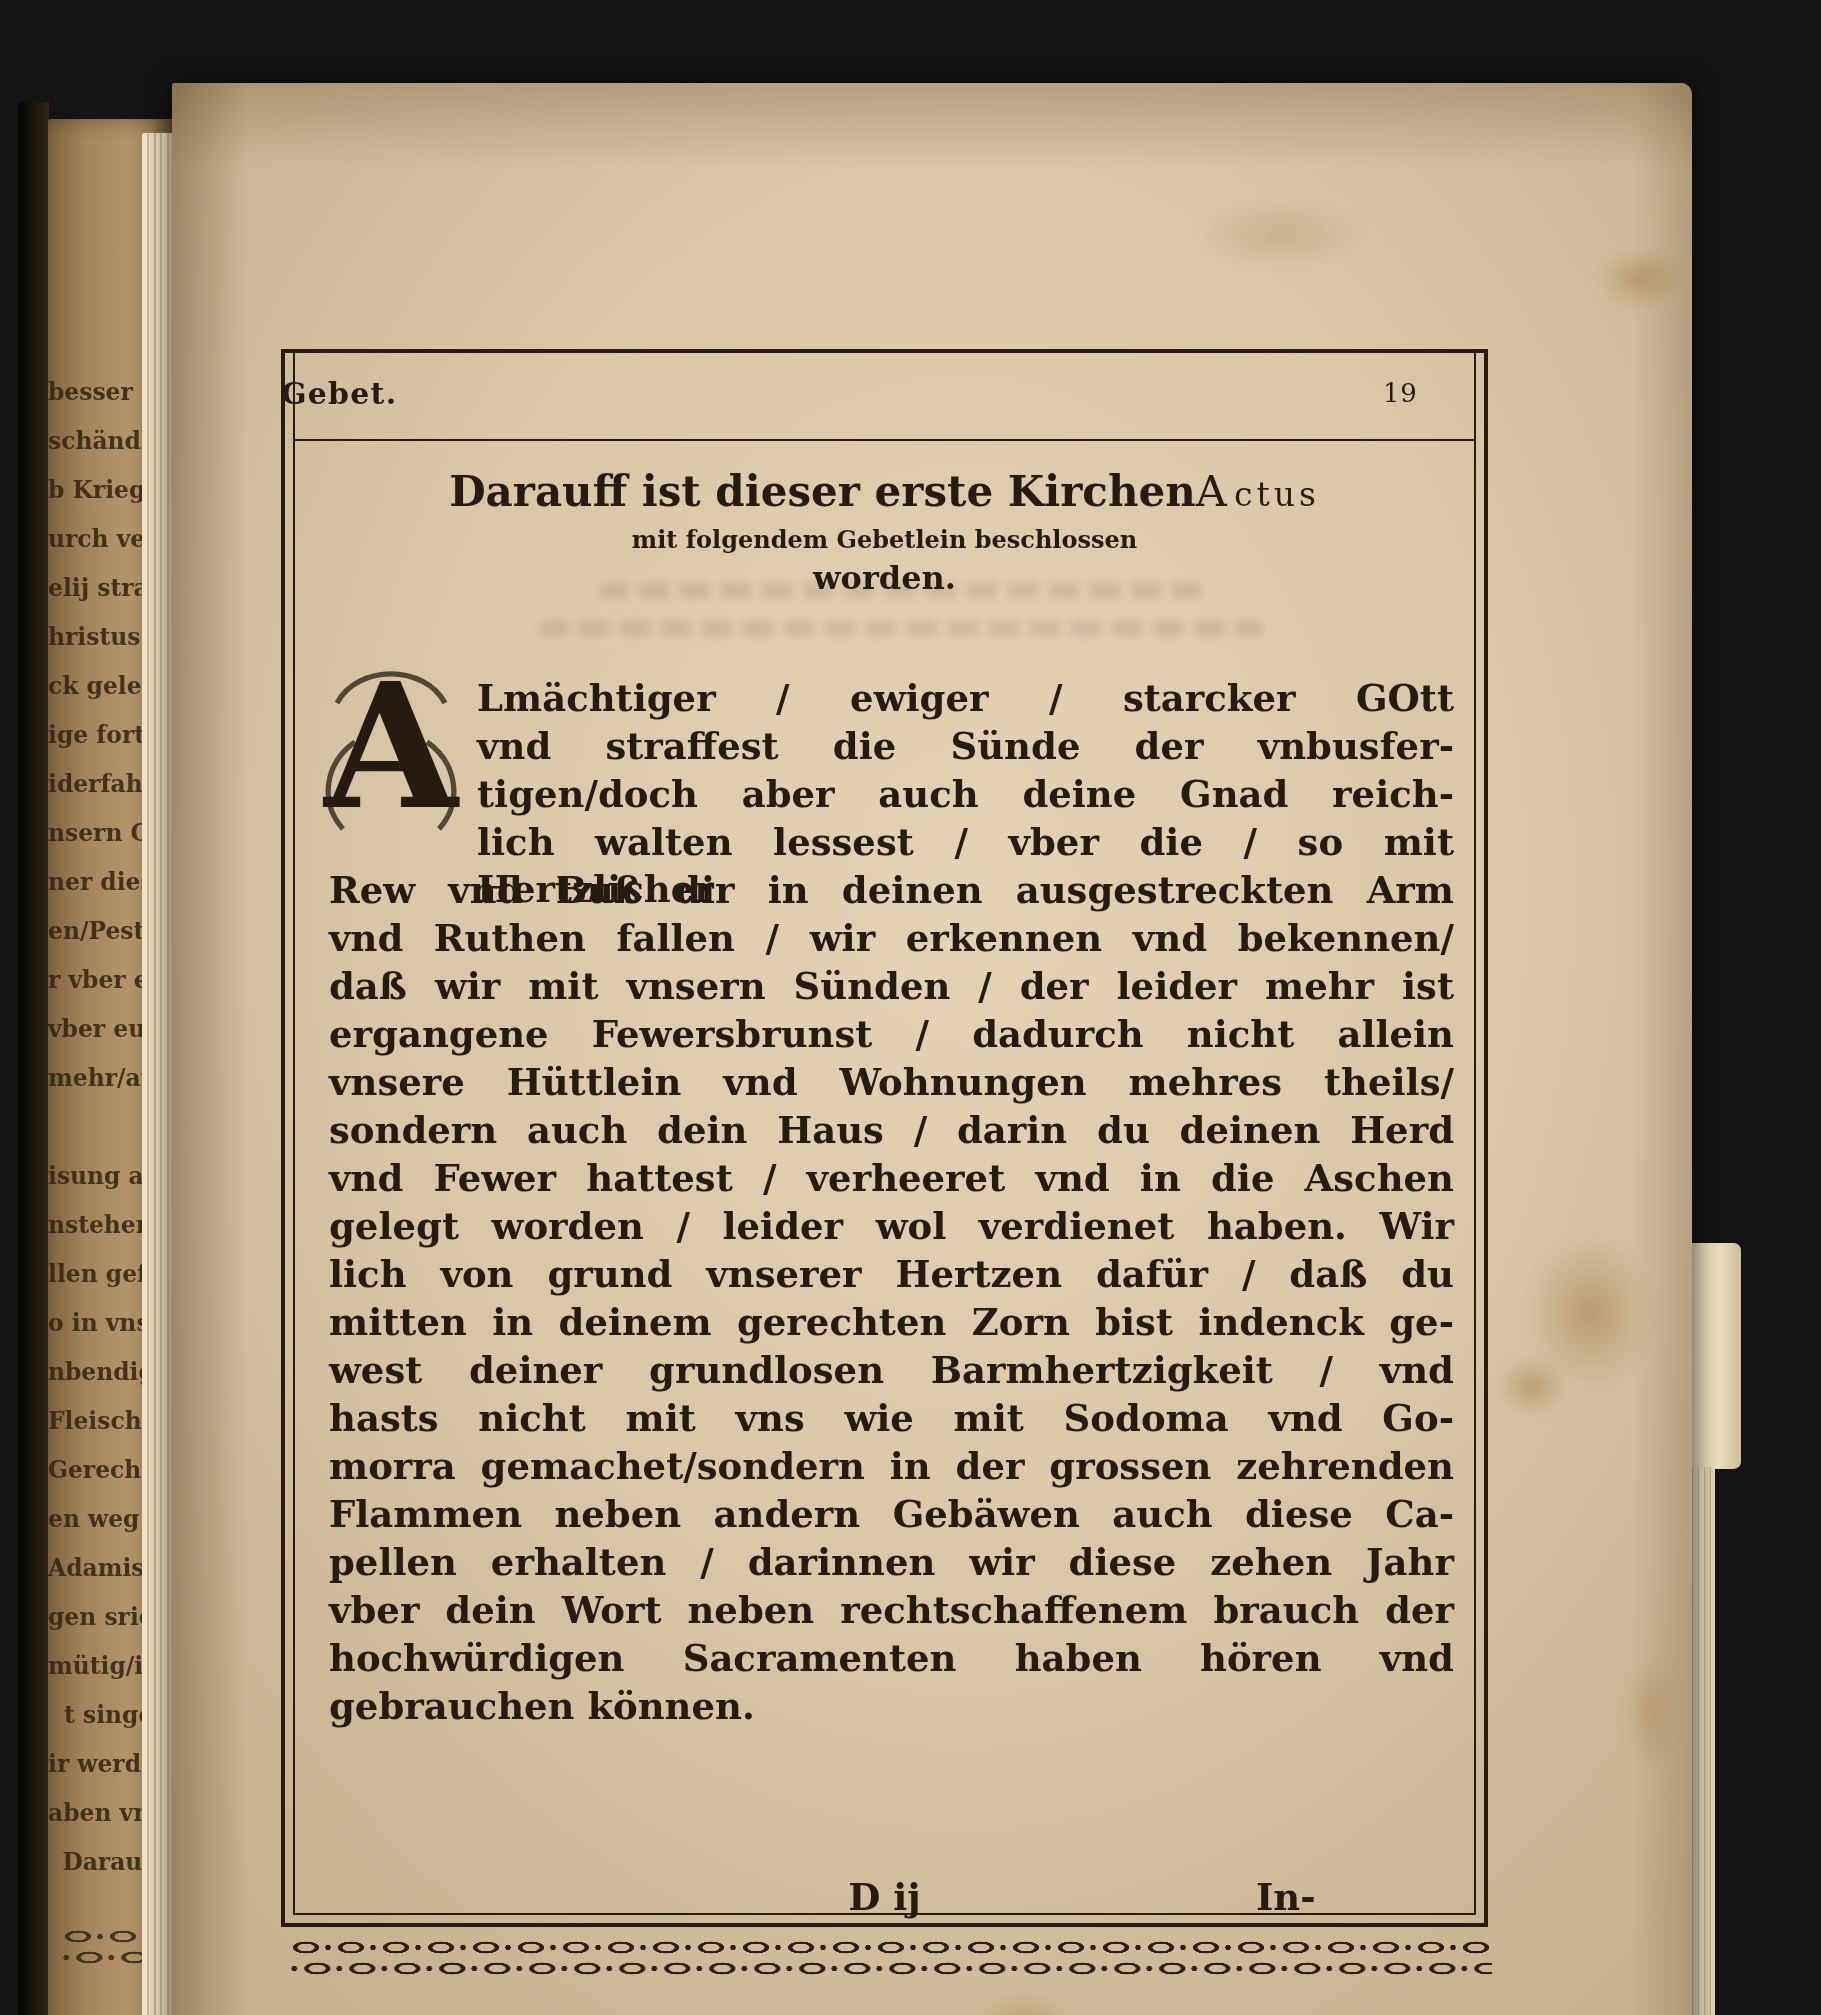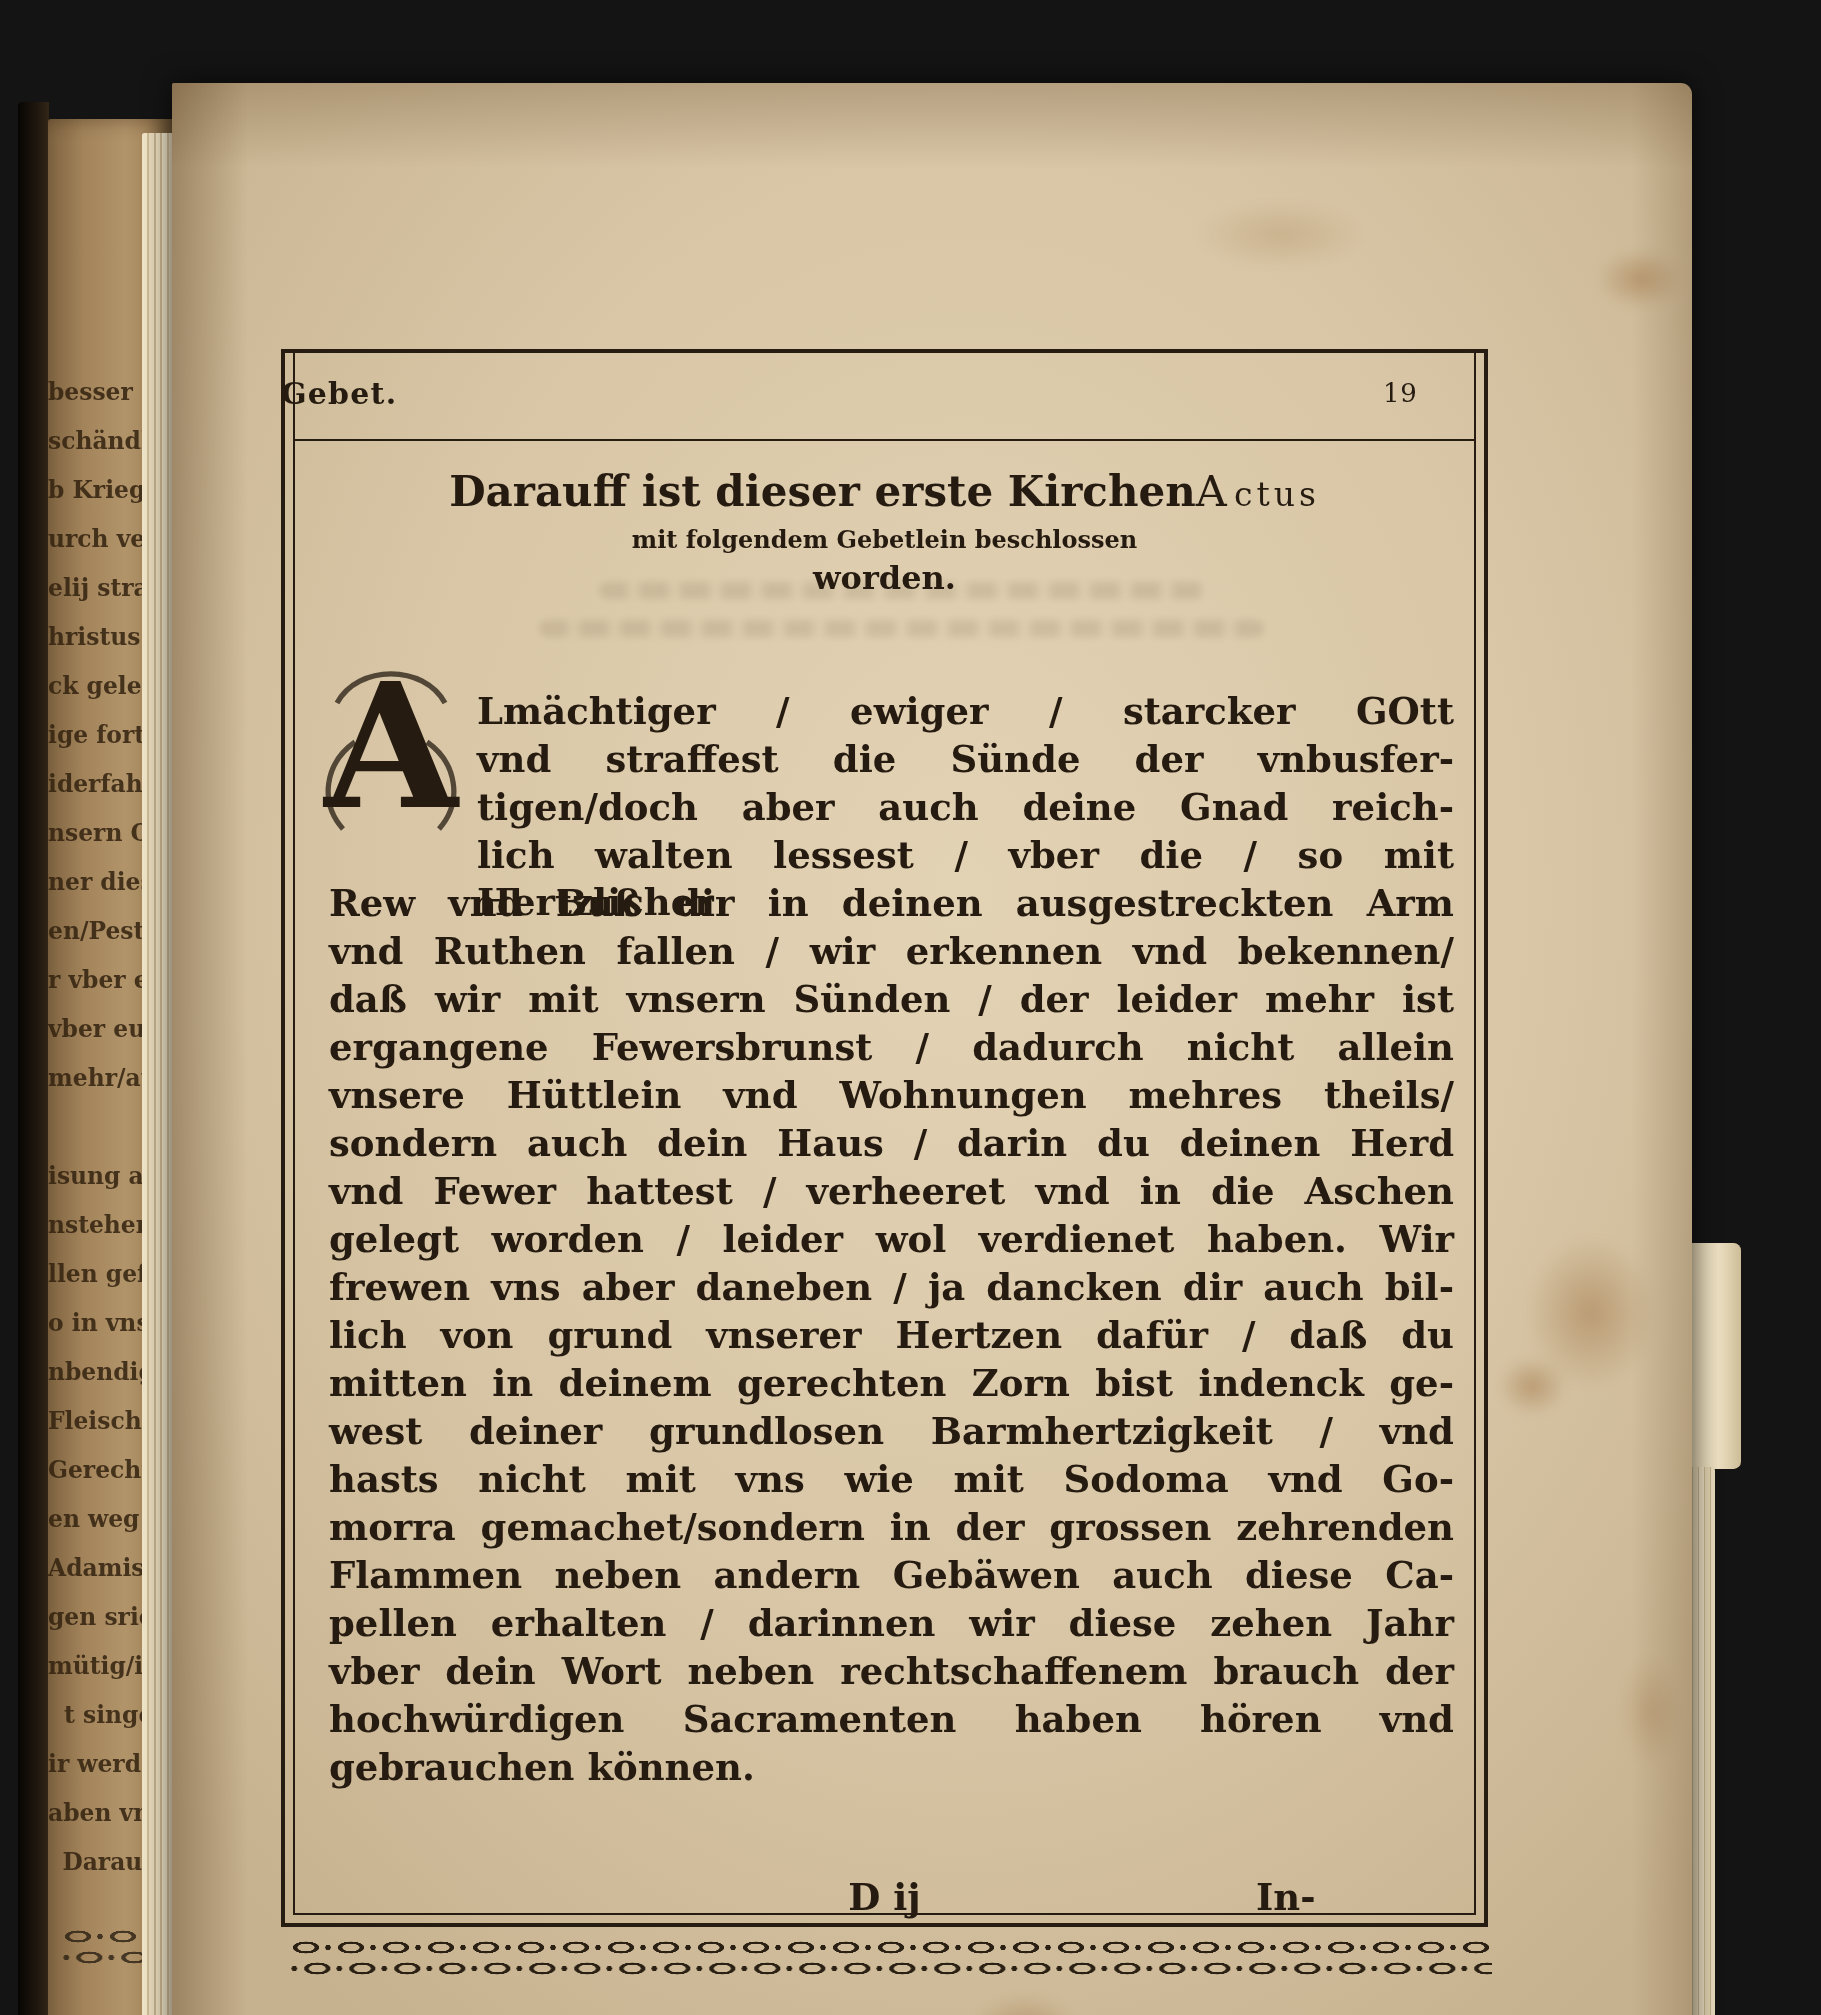--- a/index.html
+++ b/index.html
@@ -104,21 +104,21 @@
 
   
   .title-block { position:absolute; left:143px; top:384px; width:1139px; text-align:center; }
   .t1 { font-size:42px; font-weight:700; height:52px; line-height:48px; white-space:nowrap; }
   .t1 .roman { display:inline-block; font-weight:400; font-size:33px; letter-spacing:4px; }
   .t1 .roman::first-letter { font-size:1.3em; margin-right:3.2px; }
   .t2 { font-size:24px; font-weight:700; height:44px; line-height:42px; }
   .t3 { font-size:32px; font-weight:700; height:32px;  line-height:31px; }
 
   
-  .body-lines { position:absolute; left:143px; top:605px; width:1139px; }
+  .body-lines { position:absolute; left:143px; top:592px; width:1139px; }
   .body-line {
     height:48px; line-height:47px; font-size:37px; font-weight:700;
     text-align:justify; text-align-last:justify; white-space:normal;margin-left:14px;
   }
   .body-lines .body-line:nth-child(-n+4) { margin-left:162px; }
   .body-lines .body-line:last-child { text-align-last:left; }
 
   .drop-cap {
     position:absolute; left:144px; top:569px; width:150px; height:189px;
     display:flex; align-items:center; justify-content:center;
@@ -236,21 +236,20 @@
         <div class="body-line">tigen/doch aber auch deine Gnad reich-</div>
         <div class="body-line">lich walten lessest / vber die / so mit Hertzlicher</div>
         <div class="body-line">Rew vnd Buß dir in deinen ausgestreckten Arm</div>
         <div class="body-line">vnd Ruthen fallen / wir erkennen vnd bekennen/</div>
         <div class="body-line">daß wir mit vnsern Sünden / der leider mehr ist</div>
         <div class="body-line">ergangene Fewersbrunst / dadurch nicht allein</div>
         <div class="body-line">vnsere Hüttlein vnd Wohnungen mehres theils/</div>
         <div class="body-line">sondern auch dein Haus / darin du deinen Herd</div>
         <div class="body-line">vnd Fewer hattest / verheeret vnd in die Aschen</div>
         <div class="body-line">gelegt worden / leider wol verdienet haben. Wir</div>
-        <div class="body-line">frewen vns aber daneben / ja dancken dir auch bil-</div>
         <div class="body-line">lich von grund vnserer Hertzen dafür / daß du</div>
         <div class="body-line">mitten in deinem gerechten Zorn bist indenck ge-</div>
         <div class="body-line">west deiner grundlosen Barmhertzigkeit / vnd</div>
         <div class="body-line">hasts nicht mit vns wie mit Sodoma vnd Go-</div>
         <div class="body-line">morra gemachet/sondern in der grossen zehrenden</div>
         <div class="body-line">Flammen neben andern Gebäwen auch diese Ca-</div>
         <div class="body-line">pellen erhalten / darinnen wir diese zehen Jahr</div>
         <div class="body-line">vber dein Wort neben rechtschaffenem brauch der</div>
         <div class="body-line">hochwürdigen Sacramenten haben hören vnd</div>
         <div class="body-line">gebrauchen können.</div>

